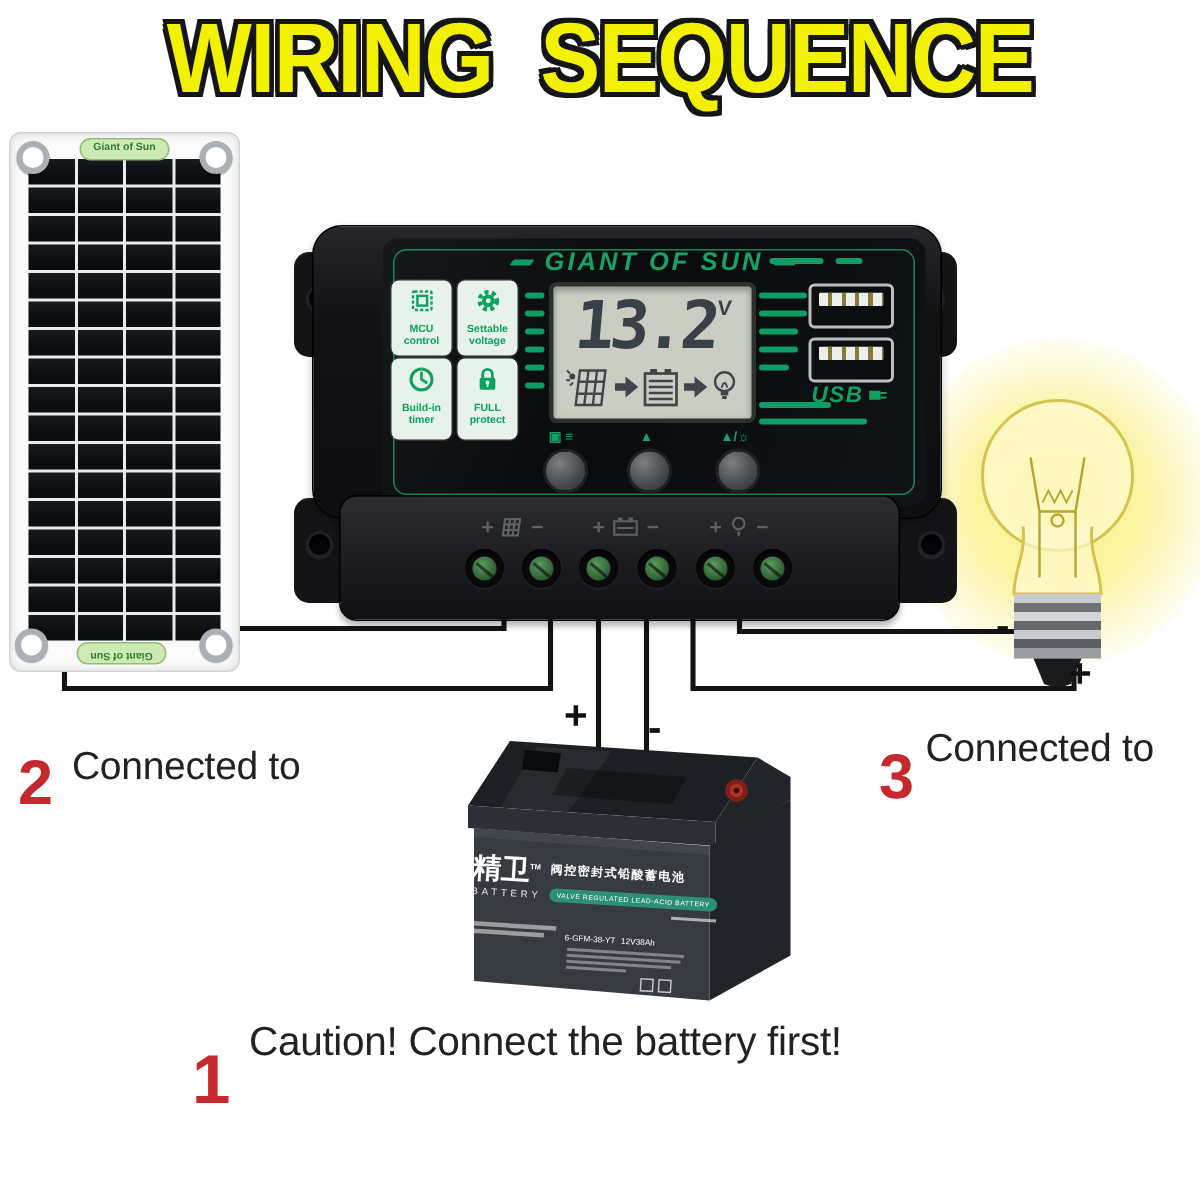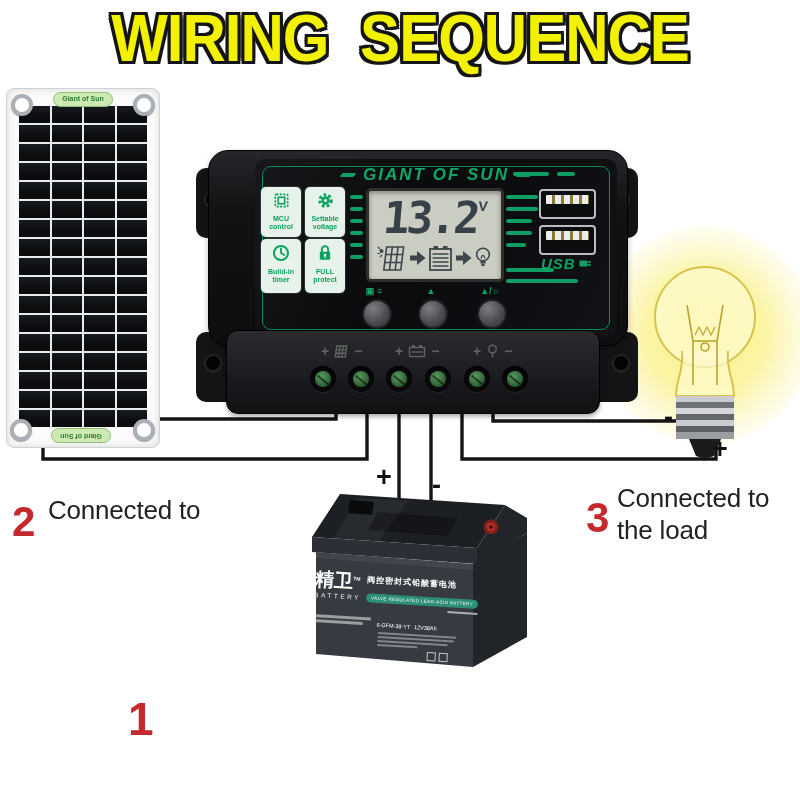--- a/index.html
+++ b/index.html
@@ -473,20 +473,20 @@
   </div>
 
   <div class="ann-num" style="left:12px;top:498px;font-size:42px;">2</div>
   <div class="ann-text" style="left:48px;top:494px;">
     <div>Connected to</div>
   </div>
 
   <div class="ann-num" style="left:586px;top:494px;font-size:42px;">3</div>
   <div class="ann-text" style="left:617px;top:482px;">
     <div>Connected to</div>
-      <div>the load</div>
   </div>
 
   <div class="ann-num" style="left:128px;top:692px;font-size:46px;">1</div>
   <div class="ann-text" style="left:166px;top:678px;font-size:27px;line-height:33px;">
+      <div>Caution! Connect the battery first!</div>
   </div>
 
 </div>
 
 </body></html>

